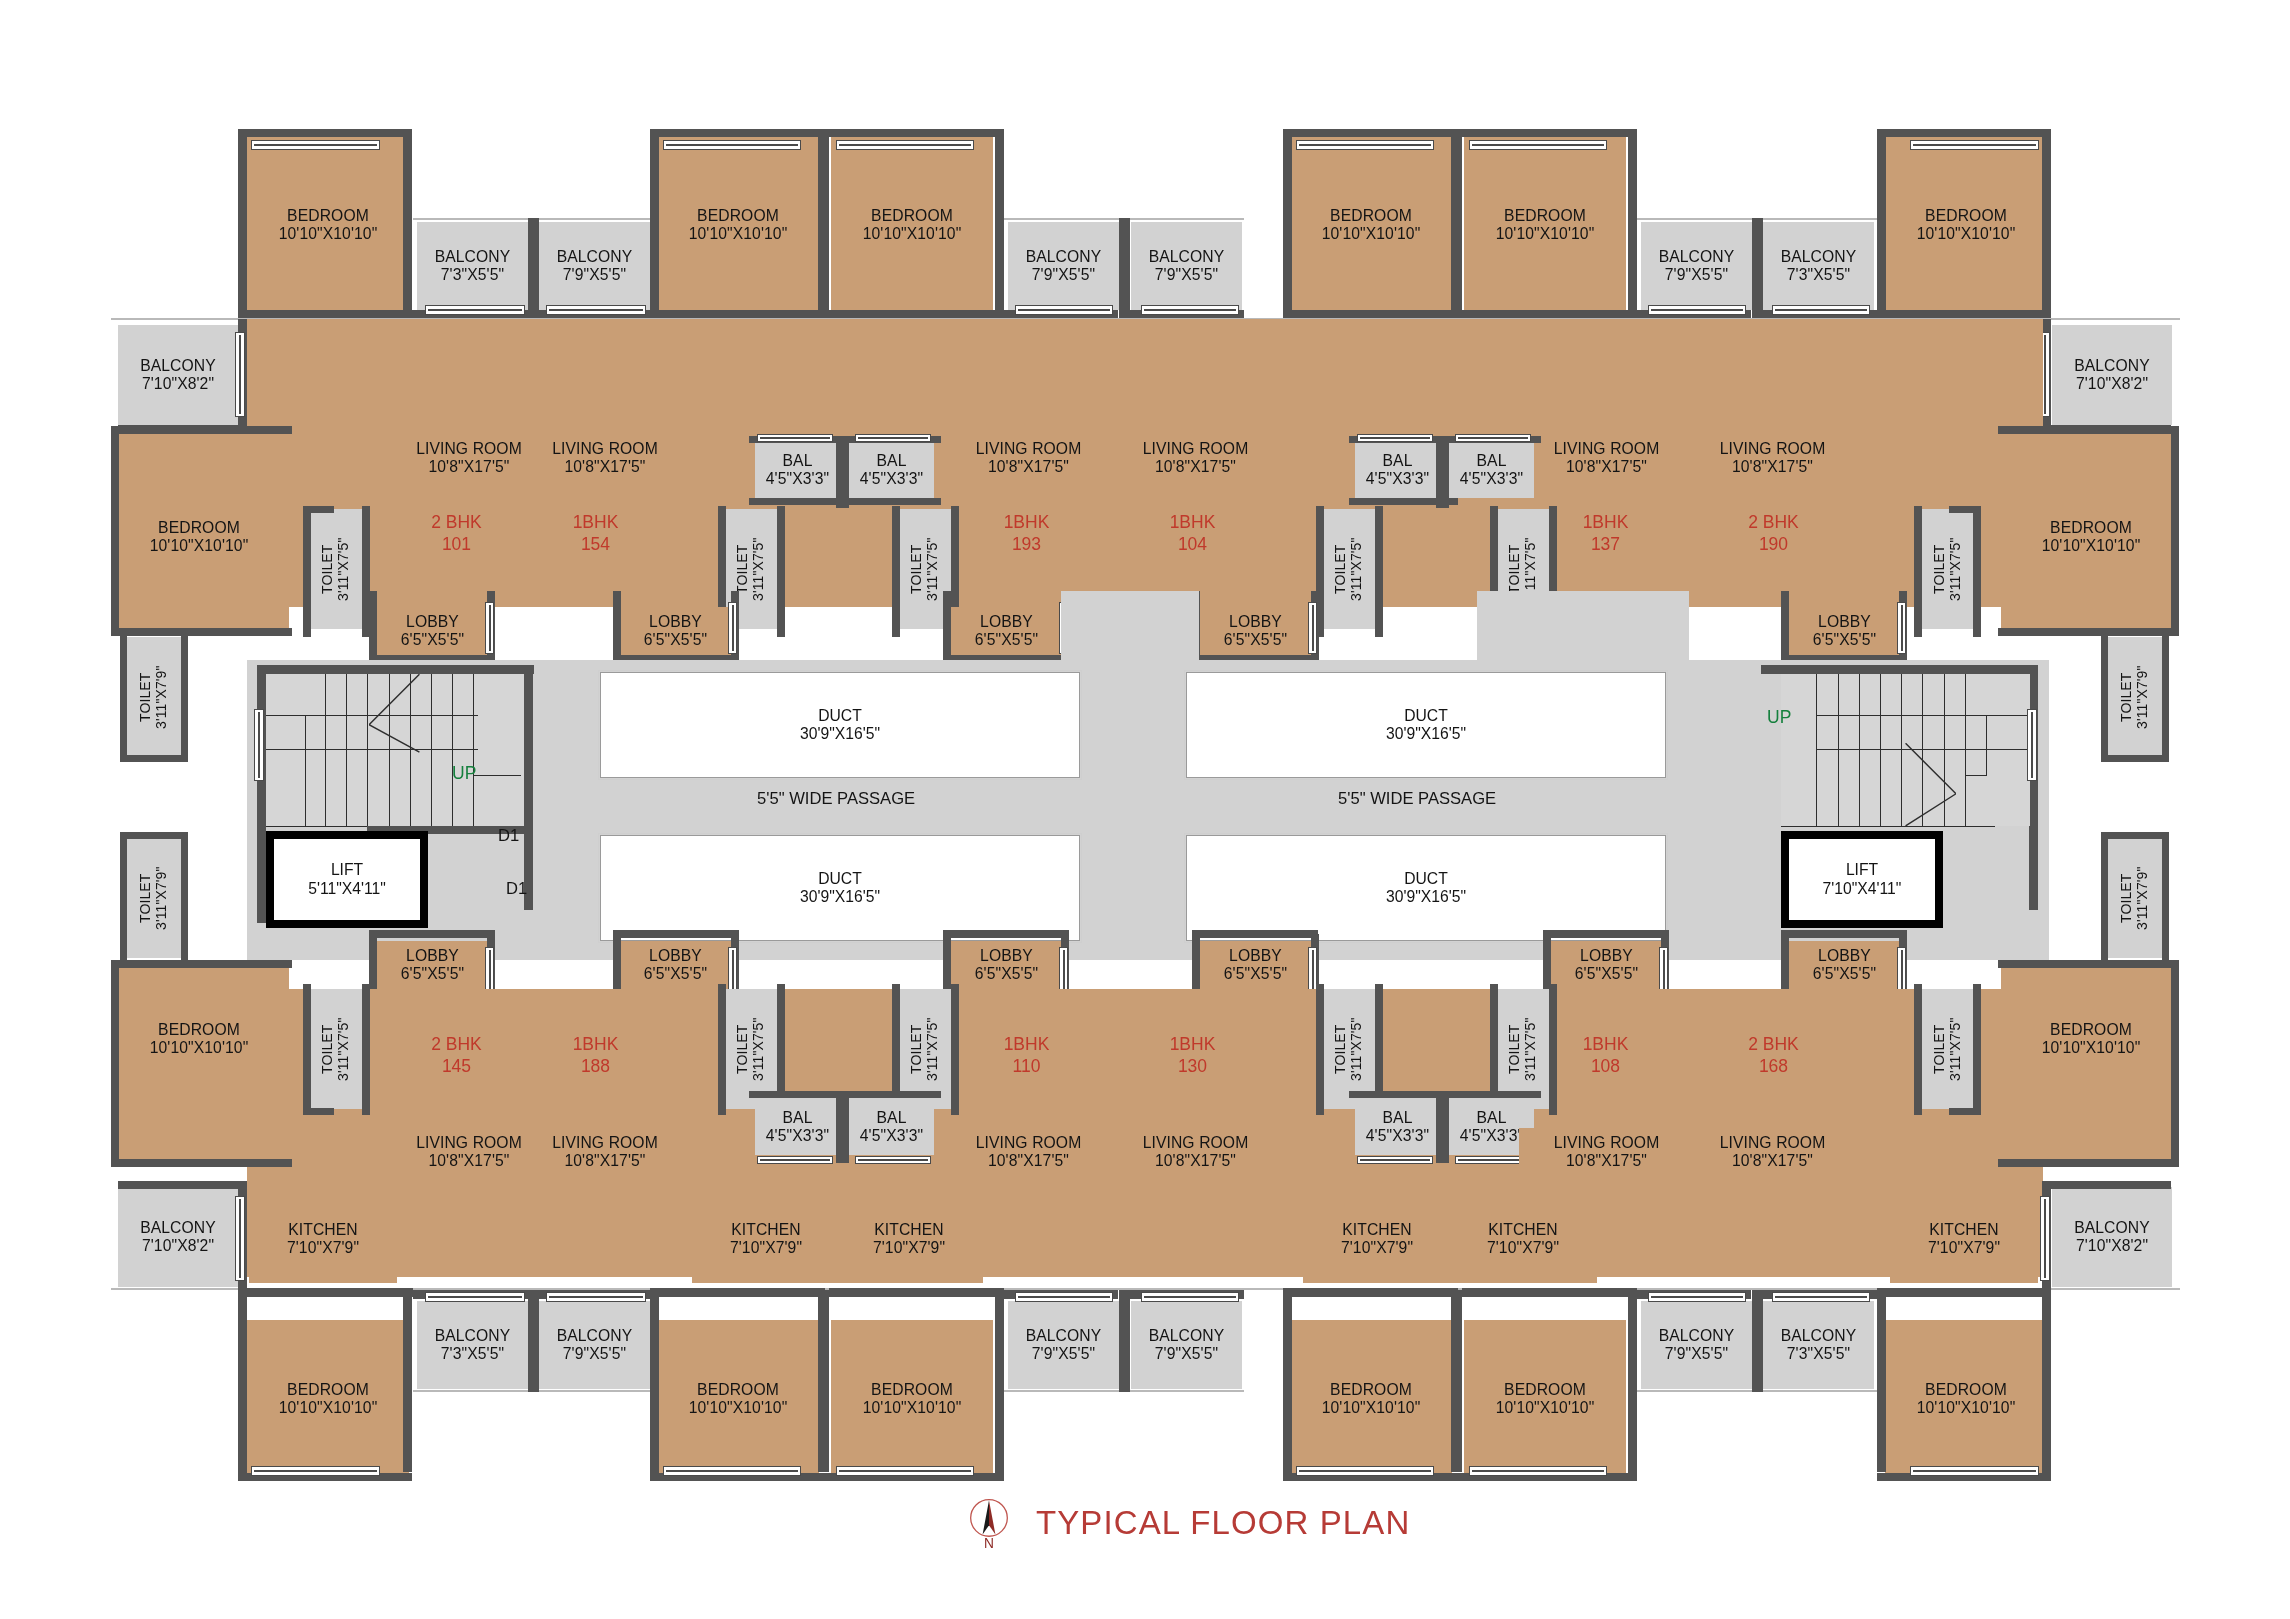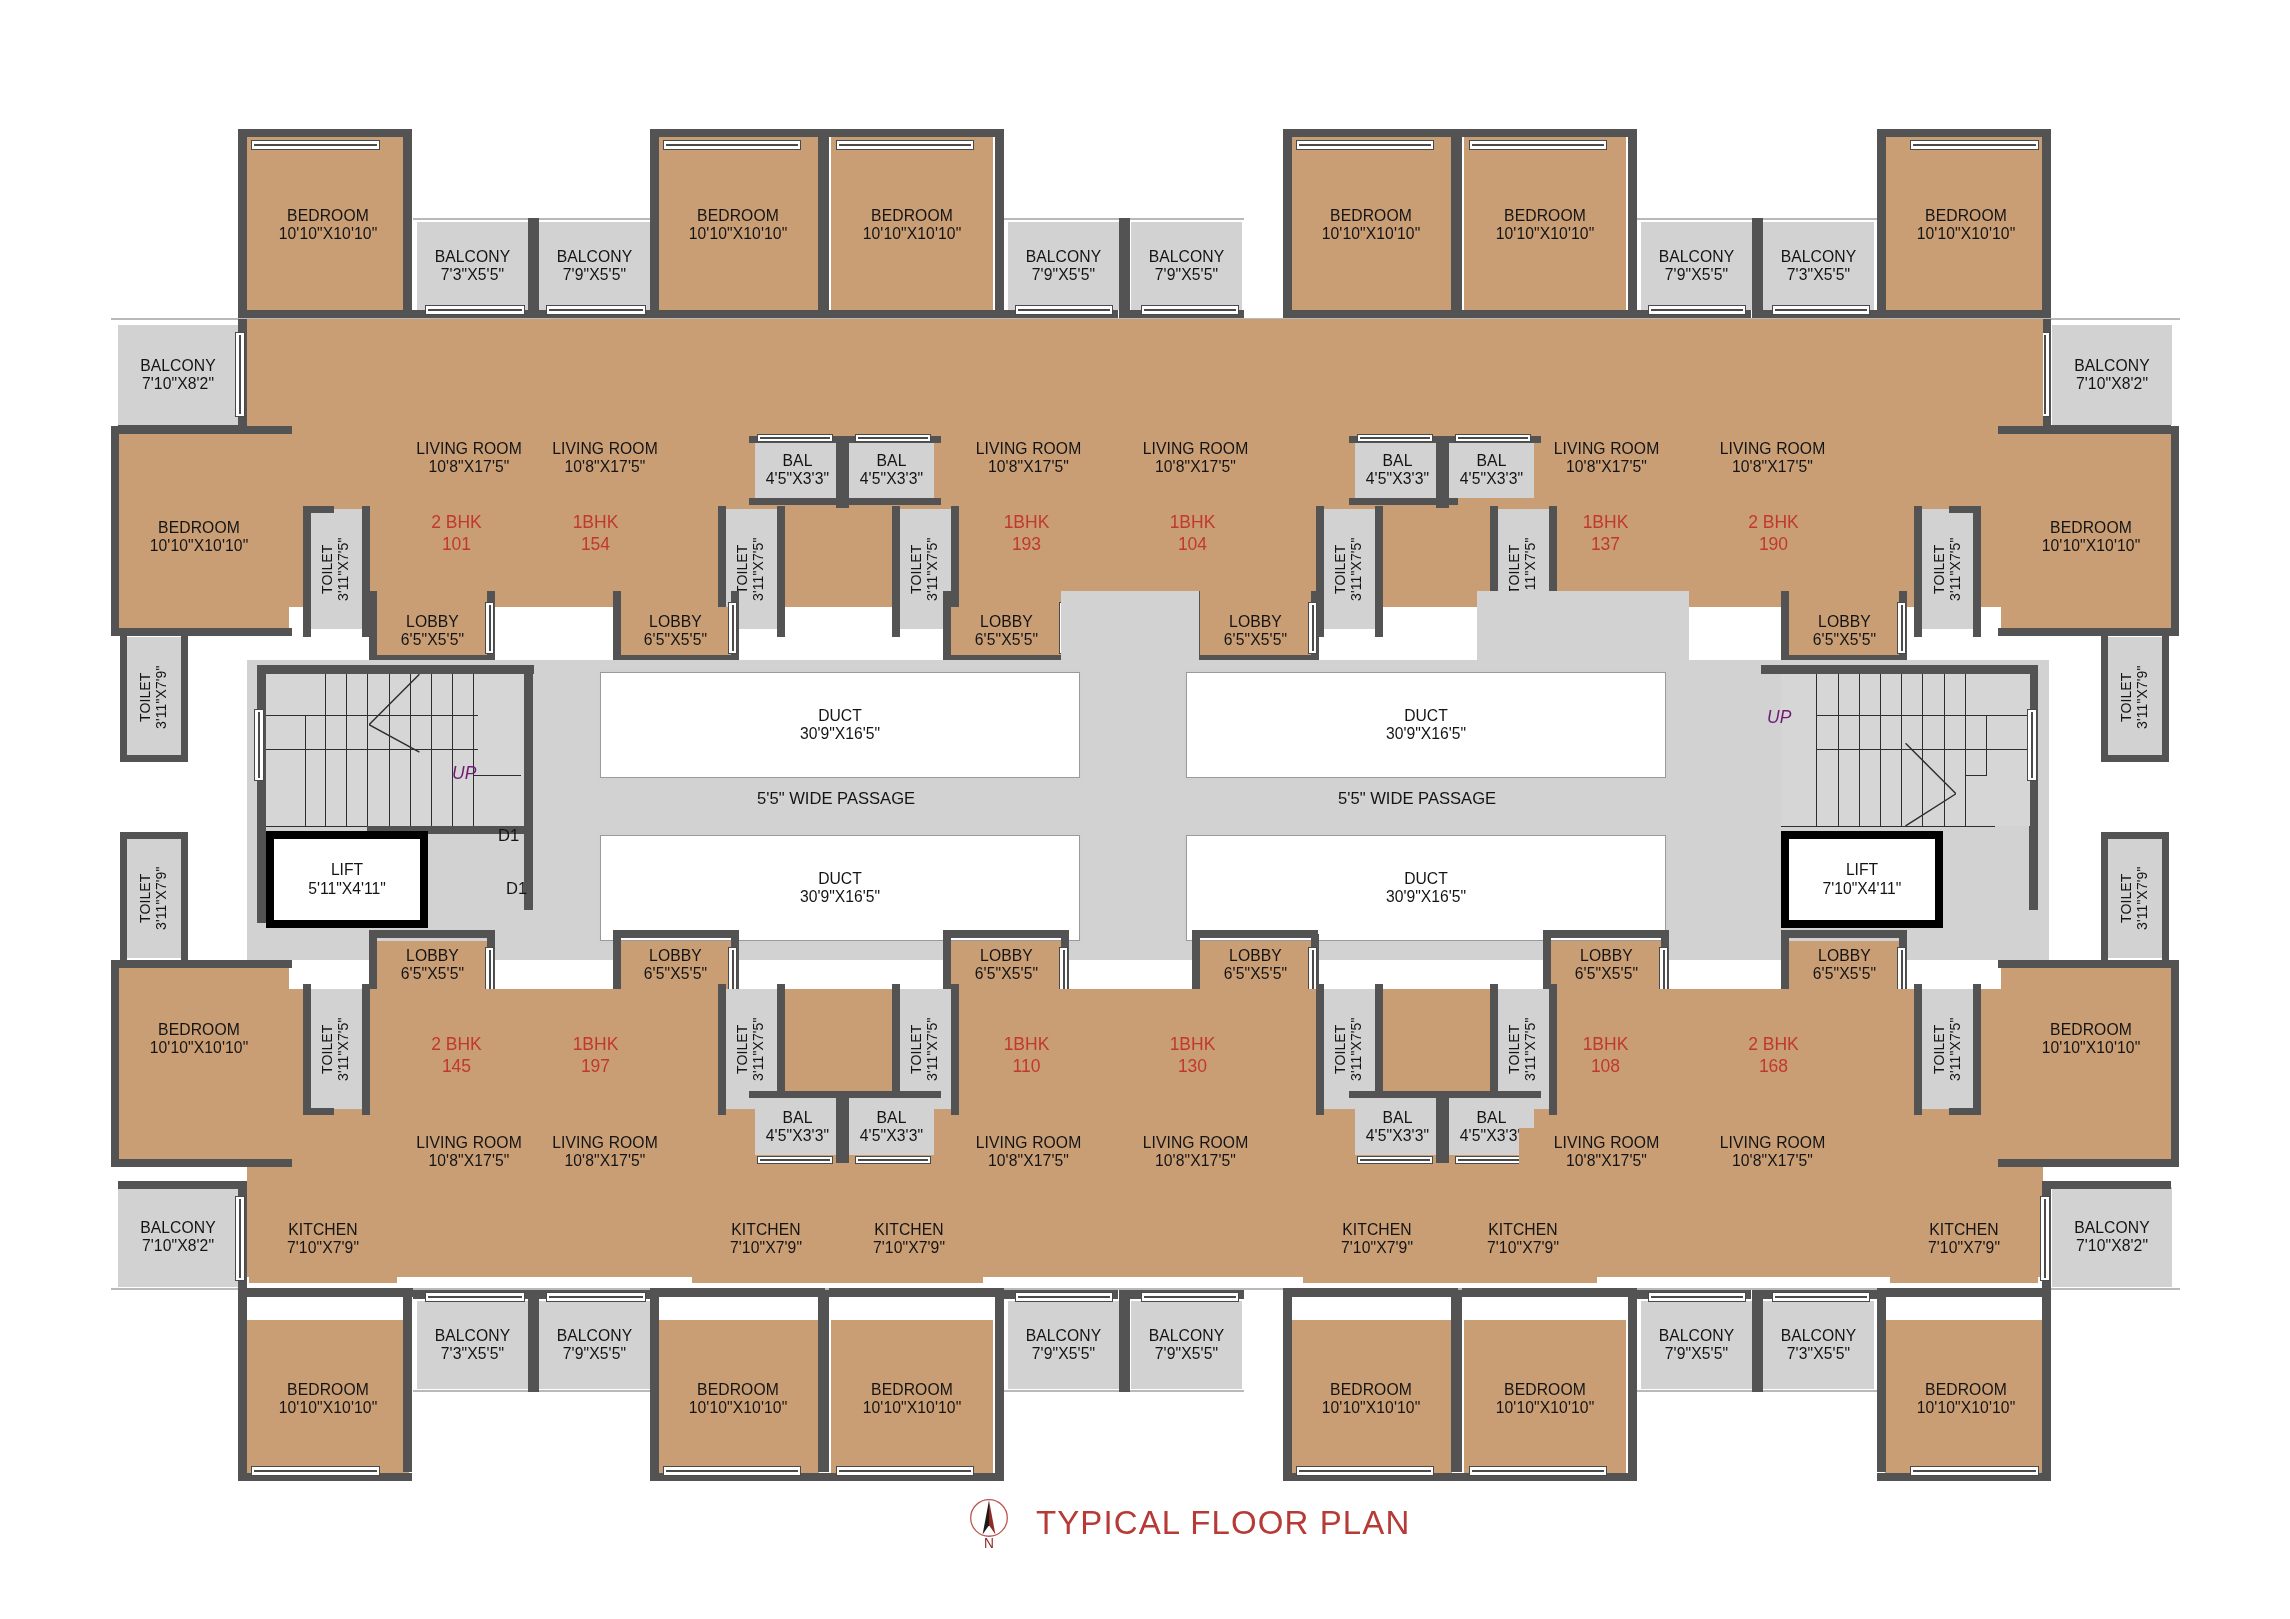--- a/index.html
+++ b/index.html
@@ -27,21 +27,21 @@
   .vert{writing-mode:vertical-rl;transform:rotate(180deg);}
   .vert .n,.vert .d{font-size:14px;}
   .duct{position:absolute;box-sizing:border-box;background:#ffffff;border:0.9px solid #9a9a9a;
         outline:0.9px solid #cfcfcf;outline-offset:1.8px;
         display:flex;flex-direction:column;align-items:center;justify-content:center;
         color:#141414;font-size:15.7px;line-height:1.15;}
   .pass{position:absolute;color:#141414;font-size:16.6px;white-space:nowrap;}
   .stair{position:absolute;box-sizing:border-box;background:#d6d6d6;}
   .tread{position:absolute;background:#2e2e2e;width:0.9px;}
   .treadH{position:absolute;background:#2e2e2e;height:0.9px;}
-  .updown{position:absolute;font-size:17.5px;color:#701a75;font-style:italic;}
+  .updown{position:absolute;font-size:17.5px;color:#15803d;}
   .dlab{position:absolute;font-size:16.6px;color:#141414;}
   .liftbox{position:absolute;box-sizing:border-box;background:#ffffff;border:8.3px solid #000;
            display:flex;flex-direction:column;align-items:center;justify-content:center;
            font-size:15.7px;line-height:1.15;color:#141414;}
   .footer{position:absolute;display:flex;align-items:center;gap:22px;}
   .title{font-size:33px;color:#b63b36;letter-spacing:1.1px;}
   .compass{width:50px;height:55px;}
 </style>
 </head>
 <body>
@@ -618,21 +618,21 @@
   <div class="slab" style="left:1914px;top:984px;width:8.3px;height:131px;"></div>
   <div class="slab" style="left:1973px;top:984px;width:8.3px;height:131px;"></div>
   <div class="slab" style="left:1949px;top:1108px;width:32px;height:7.4px;"></div>
 
   <div class="unit" style="left:392px;top:1034px;width:129px;">
     <div>2 BHK</div>
     <div>145</div>
   </div>
   <div class="unit" style="left:531px;top:1034px;width:129px;">
     <div>1BHK</div>
-    <div>197</div>
+    <div>188</div>
   </div>
   <div class="unit" style="left:962px;top:1034px;width:129px;">
     <div>1BHK</div>
     <div>110</div>
   </div>
   <div class="unit" style="left:1128px;top:1034px;width:129px;">
     <div>1BHK</div>
     <div>130</div>
   </div>
   <div class="unit" style="left:1541px;top:1034px;width:129px;">

